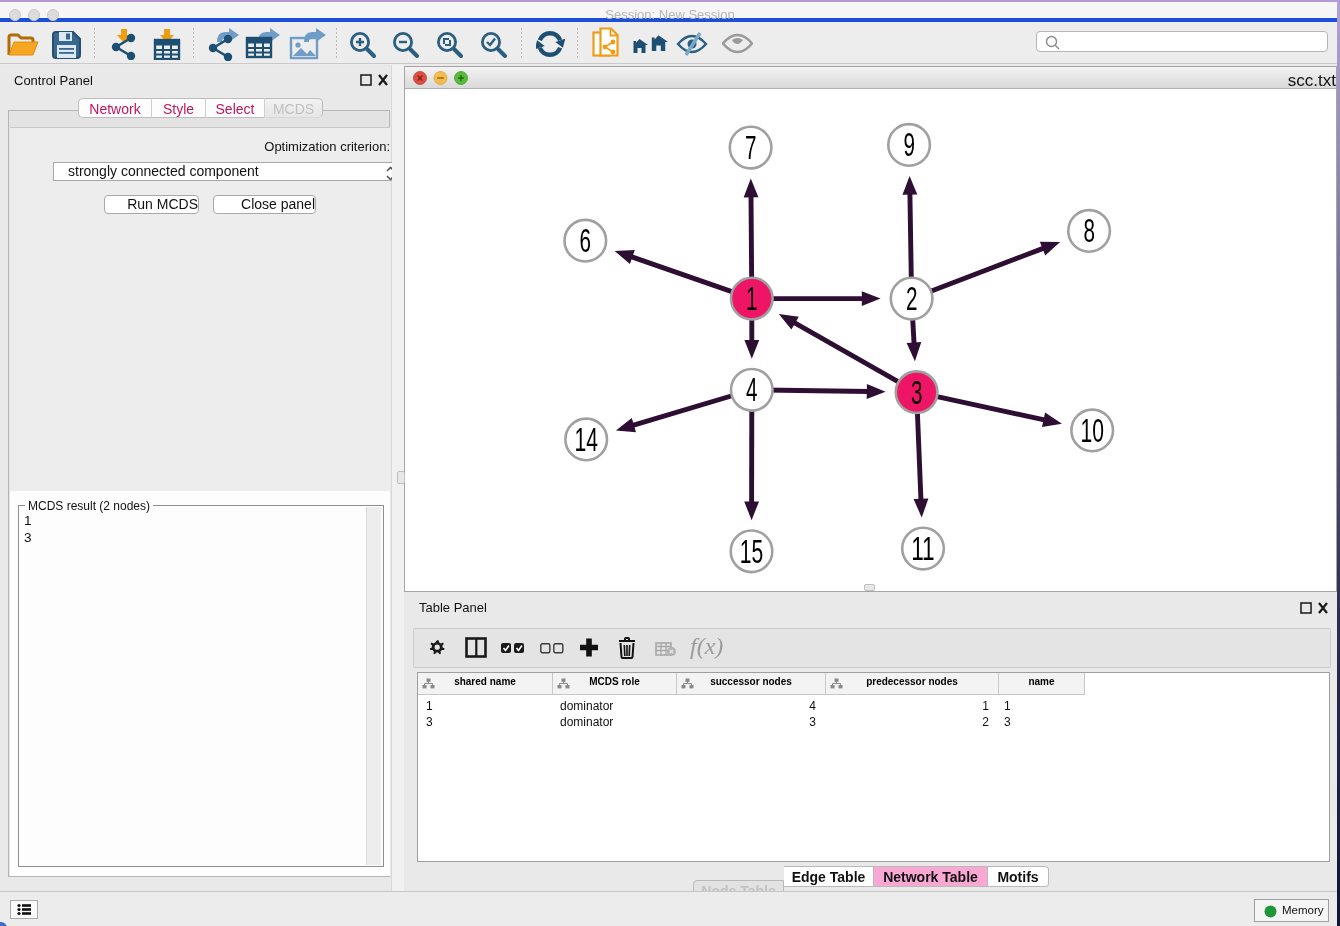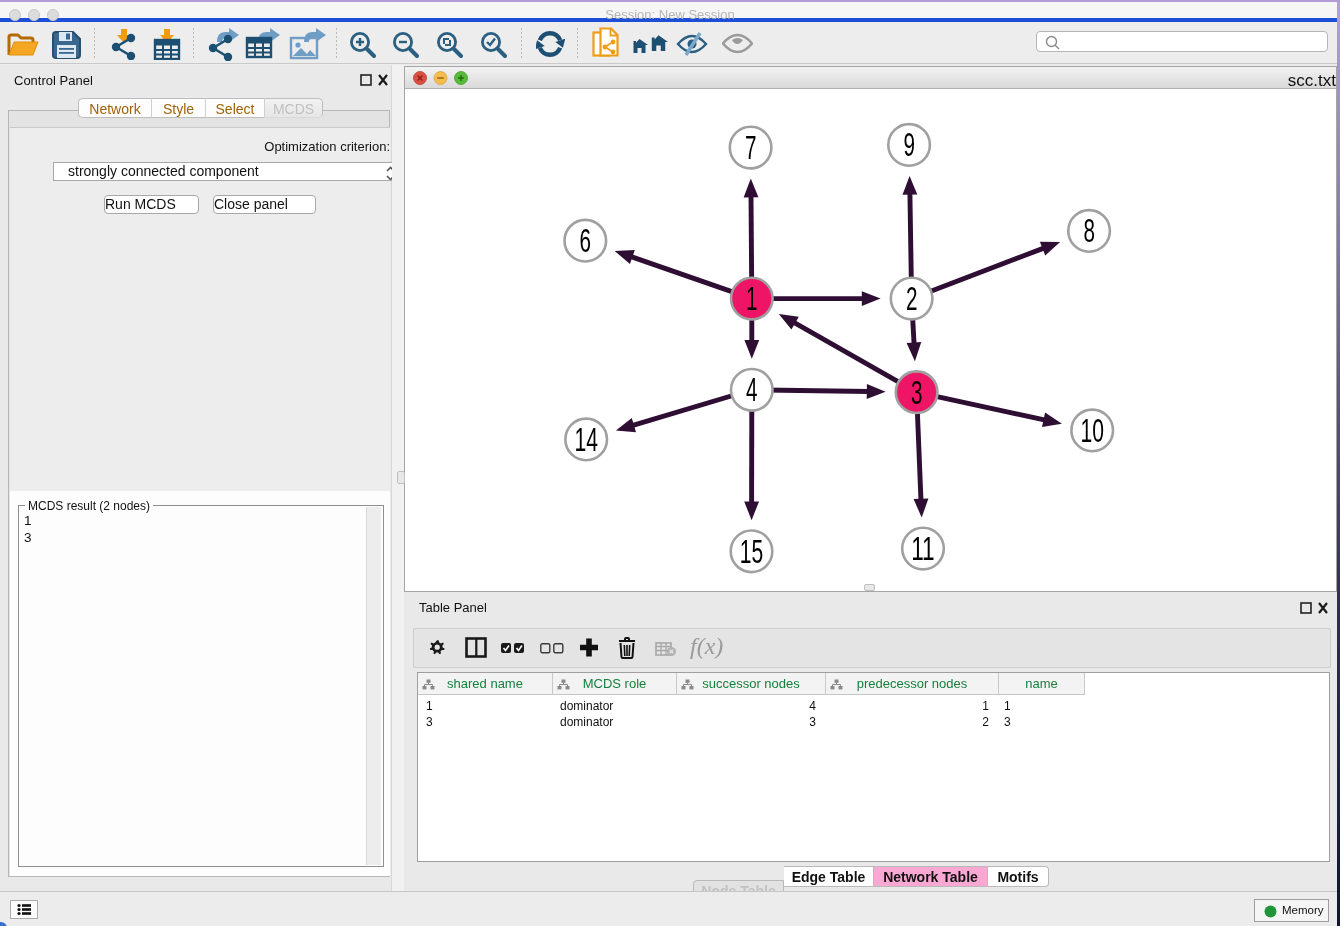--- a/index.html
+++ b/index.html
@@ -12,42 +12,42 @@
 .tl { position:absolute; top:7px; width:12px; height:12px; border-radius:50%; background:#dcdcdc; border:1px solid #c9c9c9; }
 #title-text { left:0; top:5px; width:1340px; text-align:center; font-size:13px; color:#b4b4b4; }
 
 #toolbar { left:0; top:22px; width:1340px; height:42px; background:#ededed; border-bottom:1px solid #c9c9c9; }
 .sep { position:absolute; top:6px; height:30px; width:1px; background-image:linear-gradient(#b9b9b9 50%, rgba(0,0,0,0) 50%); background-size:1px 4px; }
 #searchbox { left:1036px; top:9px; width:292px; height:21px; background:#fff; border:1px solid #b5b5b5; border-radius:4px; }
 
 #cpanel { left:0; top:65px; width:392px; height:826px; background:#e9e9e9; border-right:1px solid #d8d8d8; }
 #cp-title { left:14px; top:8px; font-size:13px; color:#111; }
 #cp-tabs { left:78px; top:33px; height:20px; z-index:5; }
-.cptab { position:absolute; top:0; height:20px; line-height:20px; text-align:center; font-size:14px; color:#a16207; background:#fdfdfd; border-top:1px solid #bdbdbd; border-bottom:1px solid #bdbdbd; }
+.cptab { position:absolute; top:0; height:20px; line-height:20px; text-align:center; font-size:14px; color:#be185d; background:#fdfdfd; border-top:1px solid #bdbdbd; border-bottom:1px solid #bdbdbd; }
 #cp-content { left:8px; top:45px; width:382px; height:767px; border:1px solid #b6b6b6; background:#e3e3e3; }
 #cp-inner { left:1px; top:16px; width:380px; height:364px; background:#ededed; border-top:1px solid #c9c9c9; }
 #opt-label { left:0; top:11px; width:380px; text-align:right; font-size:13px; color:#111; }
 #dropdown { left:43px; top:34px; width:352px; height:19px; background:#fff; border:1px solid #a8a8a8; border-radius:0; font-size:14px; color:#111; line-height:17px; padding-left:14px; }
-.btn { position:absolute; top:67px; height:19px; background:#fff; border:1px solid #a8a8a8; border-radius:4px; font-size:14px; color:#111; text-align:left; line-height:17px; }
+.btn { position:absolute; top:67px; height:19px; background:#fff; border:1px solid #a8a8a8; border-radius:4px; font-size:14px; color:#111; text-align:right; line-height:17px; }
 #results { left:1px; top:380px; width:380px; height:385px; background:#fdfdfd; }
 #resbox { left:8px; top:14px; width:366px; height:362px; border:1px solid #8f8f8f; }
 #reslabel { left:6px; top:-7px; background:#fdfdfd; padding:0 3px; font-size:12px; color:#111; }
 #restext { left:5px; top:6px; font-size:13.5px; color:#111; line-height:17px; }
 #resscroll { right:2px; top:1px; width:15px; height:358px; background:#ededed; border-left:1px solid #d9d9d9; }
 
 #netwin { left:404px; top:66px; width:933px; height:526px; border:1px solid #a5a5a5; background:#fff; }
 #net-titlebar { left:0; top:0; width:931px; height:22px; background:linear-gradient(#f3f3f3,#d9d9d9); border-bottom:1px solid #b1b1b1; }
 #net-title { left:0; top:4px; width:931px; text-align:right; font-size:17px; color:#111; }
 #net-canvas { left:0; top:23px; width:931px; height:501px; background:#fff; }
 
 #tpanel { left:404px; top:592px; width:936px; height:299px; background:#e9e9e9; }
 #tp-title { left:15px; top:8px; font-size:13px; color:#111; }
 #tp-toolbar { left:9px; top:36px; width:918px; height:40px; background:#e4e4e4; border:1px solid #cdcdcd; border-radius:2px; }
 #tp-table { left:13px; top:80px; width:913px; height:190px; background:#fff; border:1px solid #9f9f9f; }
-#tp-header { left:0; top:0; width:911px; height:23px; font-size:13px; color:#15803d; }
+#tp-header { left:0; top:0; width:911px; height:23px; font-size:10px; color:#000000;font-weight:bold; }
 .hcol { position:absolute; top:0; height:22px; border-right:1px solid #c9c9c9; background:#f3f3f3; border-bottom:1px solid #c6c6c6; }
 .hlabel { position:absolute; top:3px; width:100%; text-align:center; }
 .trow { position:absolute; font-size:12px; color:#111; }
 
 .btab { position:absolute; top:0; height:21px; line-height:21px; text-align:center; font-size:14px; font-weight:bold; border:1px solid #b9b9b9; }
 
 #statusbar { left:0; top:891px; width:1340px; height:35px; background:#ececec; border-top:1px solid #c6c6c6; }
 #listbtn { left:10px; top:8px; width:28px; height:19px; background:#fafafa; border:1px solid #ababab; }
 #membtn { left:1254px; top:7px; width:75px; height:23px; background:#f5f5f5; border:1px solid #9f9f9f; font-size:11.5px; color:#111; }
 </style>

